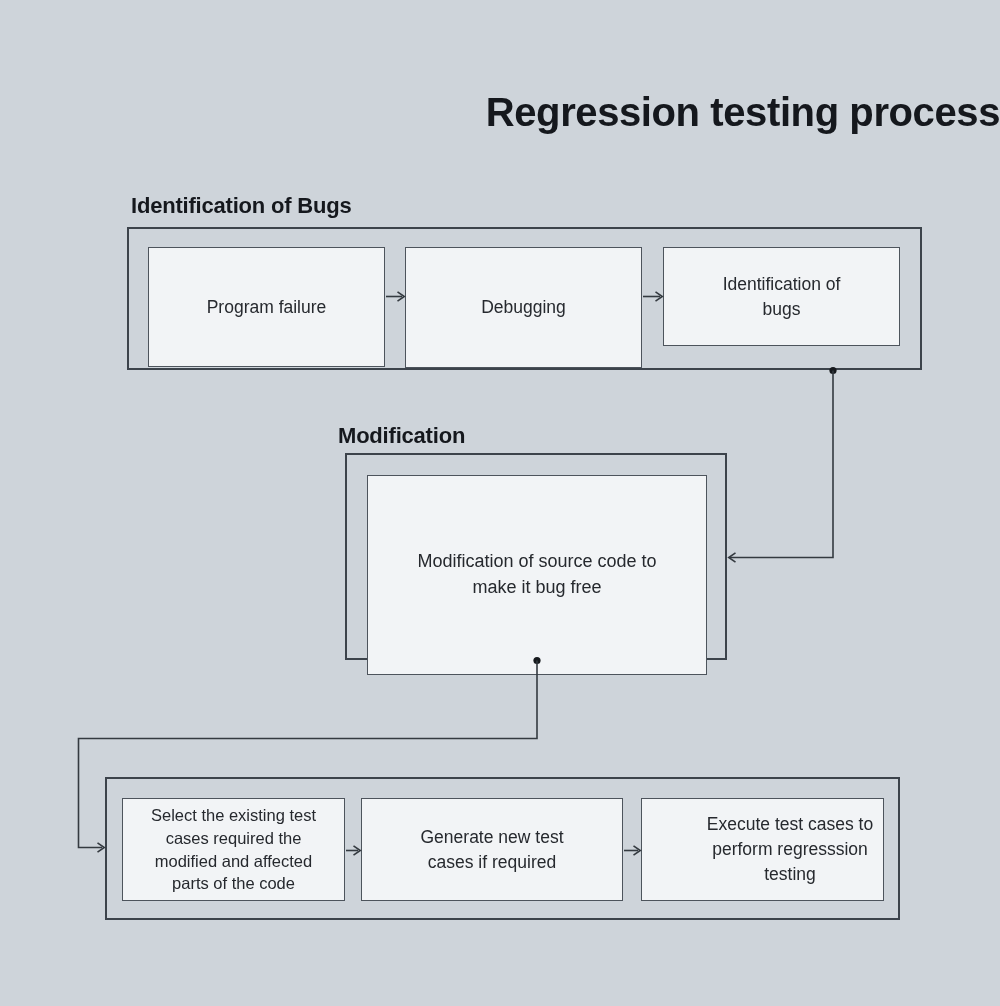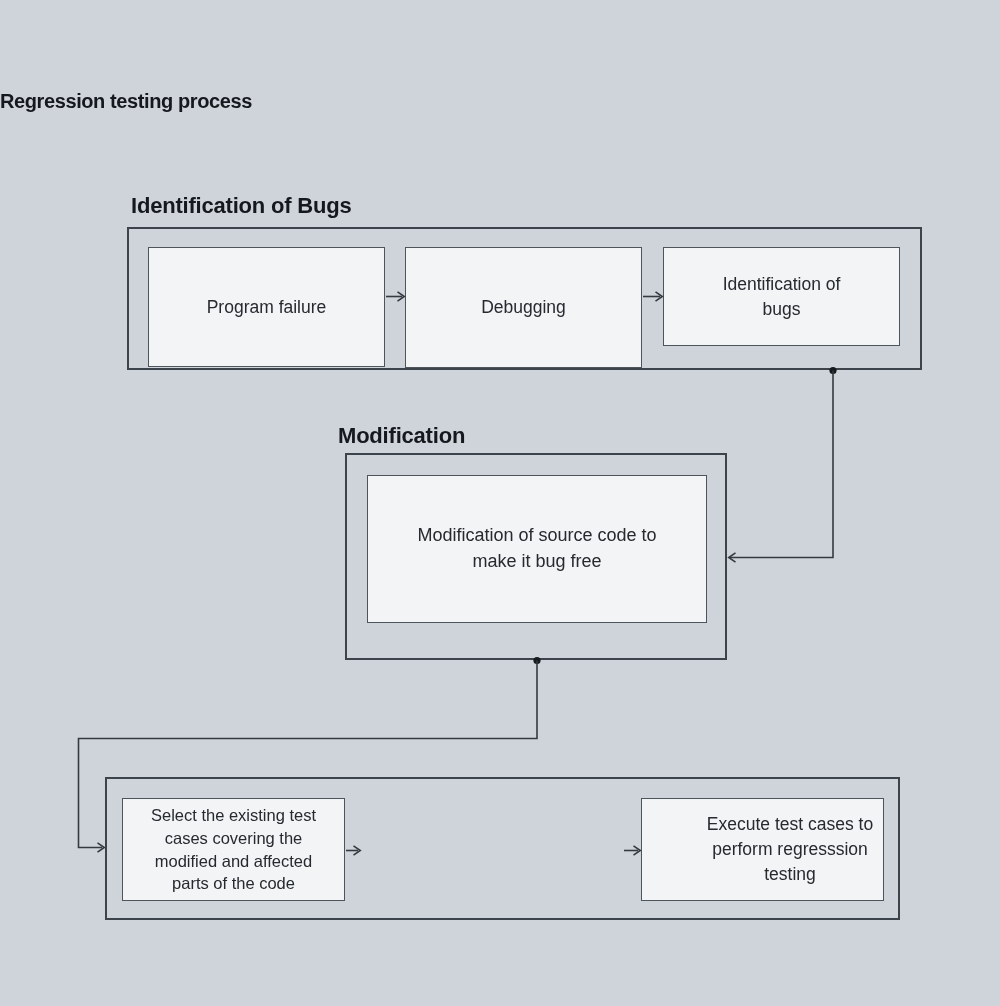--- a/index.html
+++ b/index.html
@@ -21,22 +21,22 @@
     width: 1000px;
     height: 1006px;
     background: var(--background);
     overflow: hidden;
   }
   .title {
     position: absolute;
     top: 90px;
     left: 0;
     width: 100%;
-    text-align: left;
-    font-size: 20px;
+    text-align: right;
+    font-size: 40px;
     font-weight: 700;
     letter-spacing: -0.4px;
     color: var(--heading);
   }
   .group-label {
     position: absolute;
     font-size: 22px;
     font-weight: 700;
     letter-spacing: -0.2px;
     color: var(--heading);
@@ -65,21 +65,21 @@
   #label-s1 { left: 131px; top: 193px; }
   #group-s1 { left: 127px; top: 227px; width: 795px; height: 143px; }
   #node-s1-0 { left: 148px; top: 247px; width: 237px; height: 120px; }
   #node-s1-1 { left: 405px; top: 247px; width: 237px; height: 121px; }
   #node-s1-2 { left: 663px; top: 247px; width: 237px; height: 99px; }
   #node-s1-2 span { max-width: 152px; }
 
   
   #label-s2 { left: 338px; top: 423px; }
   #group-s2 { left: 345px; top: 453px; width: 382px; height: 207px; }
-  #node-s2-0 { left: 367px; top: 475px; width: 340px; height: 148px; font-size: 18px; }
+  #node-s2-0 { left: 367px; top: 475px; width: 340px; height: 200px; font-size: 18px; }
   #node-s2-0 span { max-width: 268px; }
 
   
   #label-s3 { left: 105px; top: 745px; }
   #group-s3 { left: 105px; top: 777px; width: 795px; height: 143px; }
   #node-s3-0 { left: 122px; top: 798px; width: 223px; height: 103px; font-size: 16.5px; line-height: 1.38; }
   #node-s3-0 span { max-width: 196px; }
   #node-s3-1 { left: 361px; top: 798px; width: 262px; height: 103px; }
   #node-s3-1 span { max-width: 172px; }
   #node-s3-2 { left: 641px; top: 798px; width: 243px; height: 103px; justify-content: flex-end; }
@@ -118,21 +118,24 @@
   </div>
 
   <div class="group-label" id="label-s2">Modification</div>
   <div class="group" id="group-s2"></div>
   <div class="node" id="node-s2-0">
     <span>Modification of source code to make it bug free</span>
   </div>
 
   <div class="group" id="group-s3"></div>
   <div class="node" id="node-s3-0">
-    <span>Select the existing test cases covering the modified and affected parts of the code</span>
+    <span>Select the existing test cases required the modified and affected parts of the code</span>
+  </div>
+  <div class="node" id="node-s3-1">
+    <span>Generate new test cases if required</span>
   </div>
   <div class="node" id="node-s3-2">
     <span>Execute test cases to perform regresssion testing</span>
   </div>
 
   <svg class="connector-layer" viewBox="0 0 1000 1006" xmlns="http://www.w3.org/2000/svg">
 
     <path d="M386,296.5 L402,296.5"></path>
     <polyline points="397.5,291.8 404.3,296.5 397.5,301.2"></polyline>
 

